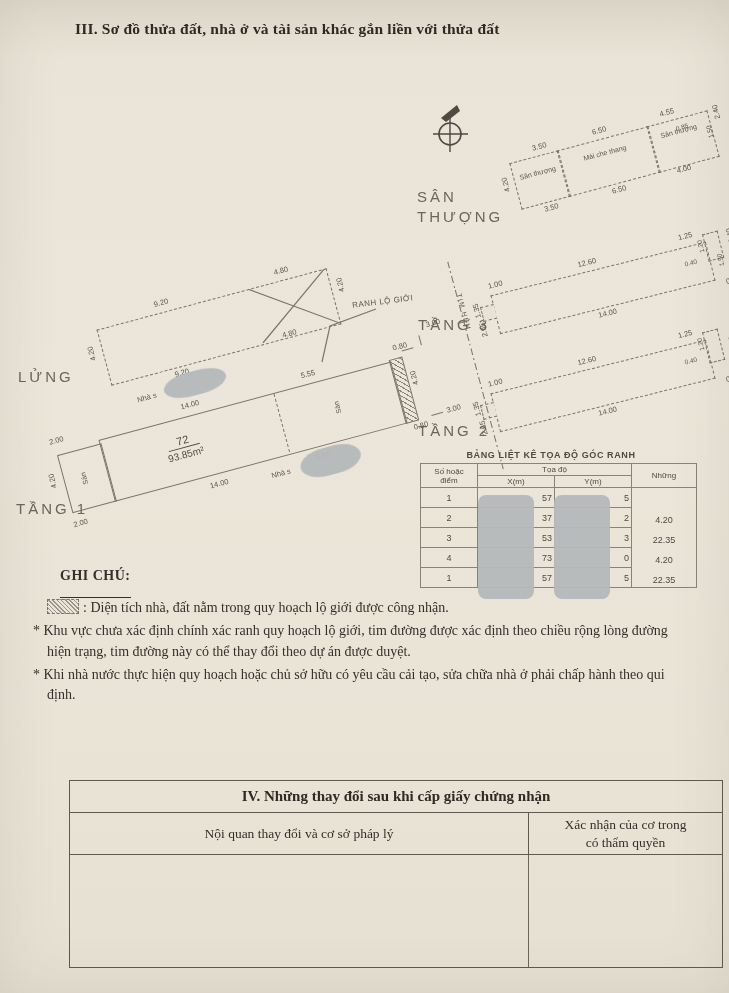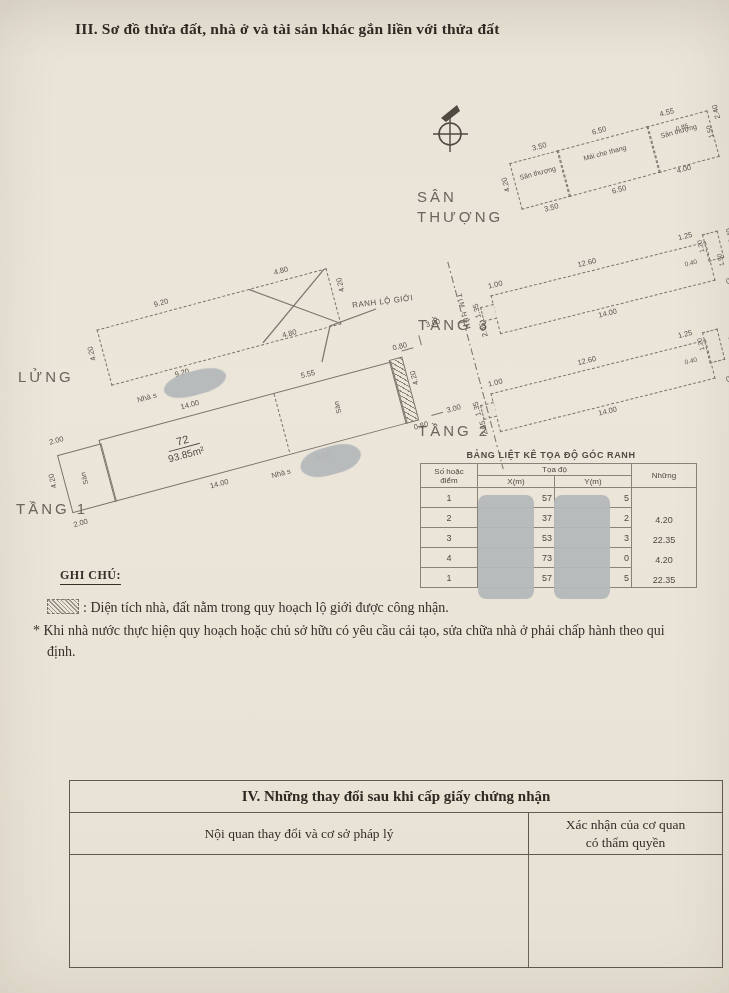--- a/index.html
+++ b/index.html
@@ -41,22 +41,22 @@
     color:#4e4941;}
   table.ctab td,table.ctab th{border:1px solid #8a8277;font-weight:normal;
     text-align:center;font-size:8px;padding:1px 2px;}
   table.ctab td.val{font-size:9px;height:17px;}
   
   .notes{font-size:14px;line-height:1.45;color:#33302a;width:662px;}
   .note-item{padding-left:14px;text-indent:-14px;margin-bottom:3px;}
   .legend-swatch{display:inline-block;width:30px;height:13px;vertical-align:-2px;
     border:1px dashed #7a746a;margin-right:4px;
     background:repeating-linear-gradient(45deg,#9a948a 0 1px,transparent 1px 3px);}
-  .ghichu{font-size:12px;font-weight:bold;border-bottom:1.6px solid #33302a;
-    letter-spacing:.5px;padding-bottom:1px;}
+  .ghichu{font-size:14px;font-weight:bold;border-bottom:1.6px solid #33302a;
+    letter-spacing:.5px;padding-bottom:13px;}
   
   .s4{position:absolute;border:1.3px solid #5f594f;background:transparent;}
   .s4 .t-row{border-bottom:1.3px solid #5f594f;text-align:center;
     font-size:15px;font-weight:bold;padding:7px 0;color:#2e2a24;}
   .s4 .h-row{display:flex;border-bottom:1.3px solid #5f594f;}
   .s4 .h-c1{width:458px;border-right:1.3px solid #5f594f;display:flex;
     align-items:center;justify-content:center;font-size:13.5px;}
   .s4 .h-c2{flex:1;display:flex;align-items:center;justify-content:center;
     text-align:center;font-size:13.5px;line-height:1.3;padding:3px 8px;}
   .s4 .b-row{display:flex;height:112px;}
@@ -249,28 +249,29 @@
     </table>
   <div class="redact" style="left:58px;top:32px;width:56px;height:104px;border-radius:8px;"></div>
   <div class="redact" style="left:134px;top:32px;width:56px;height:104px;border-radius:8px;"></div>
 </div>
 
 <span class="abs ghichu" style="left:60px;top:568px;">GHI CHÚ:</span>
 <div class="abs notes" style="left:33px;top:598px;">
   <div class="note-item" style="padding-left:14px;text-indent:0;">
     <span class="legend-swatch"></span><span>: Diện tích nhà, đất nằm trong quy hoạch lộ giới được công nhận.</span>
   </div>
+  <div class="note-item"><span>*</span><span> Khu vực chưa xác định chính xác ranh quy hoạch lộ giới, tim đường được xác định theo chiều rộng lòng đường hiện trạng, tim đường này có thể thay đổi theo dự án được duyệt.</span></div>
   <div class="note-item"><span>*</span><span> Khi nhà nước thực hiện quy hoạch hoặc chủ sở hữu có yêu cầu cải tạo, sửa chữa nhà ở phải chấp hành theo qui định.</span></div>
 </div>
 
 <div class="s4" style="left:30px;top:780px;width:652px;margin-left:39px;">
   <div class="t-row">IV. Những thay đổi sau khi cấp giấy chứng nhận</div>
   <div class="h-row">
     <div class="h-c1">Nội quan thay đổi và cơ sở pháp lý</div>
     <div class="h-c2">
-      <div><span>Xác nhận của cơ quan</span><br><span>có thẩm quyền</span></div>
+      <div><span>Xác nhận của cơ trong</span><br><span>có thẩm quyền</span></div>
     </div>
   </div>
   <div class="b-row">
     <div class="b-c1"></div>
     <div class="b-c2"></div>
   </div>
 </div>
 
 </body></html>

